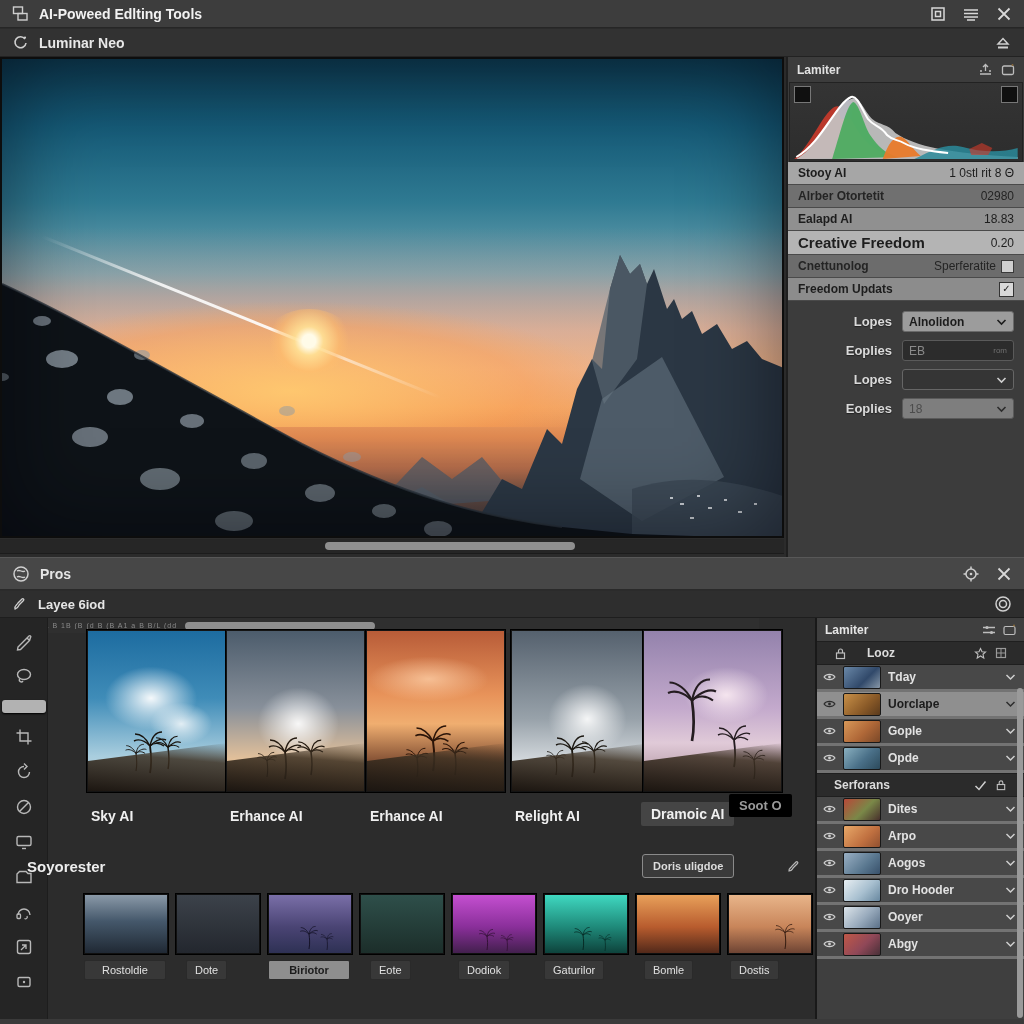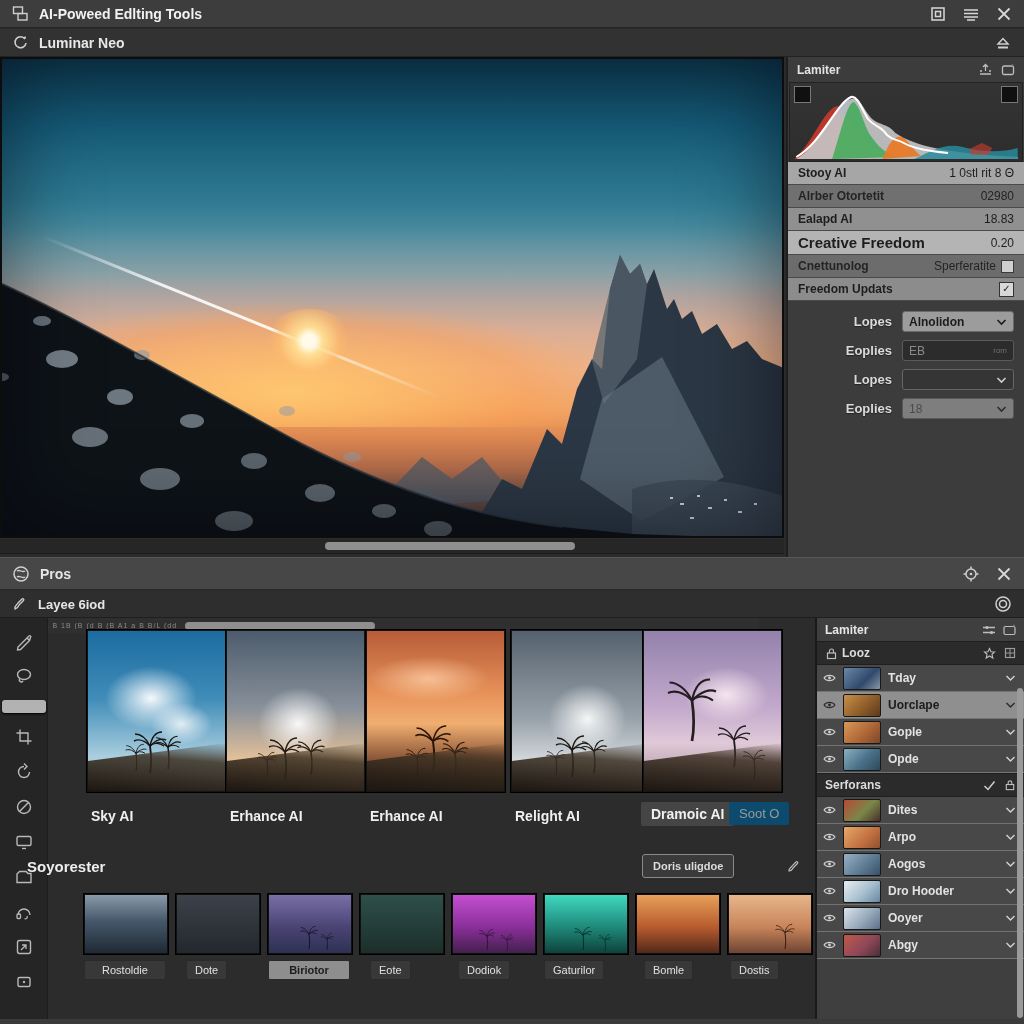--- a/index.html
+++ b/index.html
@@ -77,21 +77,21 @@
   .g2{background:radial-gradient(ellipse 58px 52px at 52% 58%,rgba(255,255,255,.92),transparent 70%),
       linear-gradient(180deg,#4c5c6c 0%,#88909a 48%,#e2c09a 80%,#d0a070 100%)}
   .g3{background:radial-gradient(ellipse 80px 30px at 45% 30%,rgba(255,210,170,.75),transparent 75%),
       linear-gradient(180deg,#b85c38 0%,#e8935a 40%,#f0ae70 58%,#8a5638 80%,#45291c 100%)}
   .g4{background:radial-gradient(ellipse 56px 50px at 55% 55%,rgba(255,255,255,.9),transparent 70%),
       linear-gradient(180deg,#55616e 0%,#98a2aa 55%,#d5dade 82%,#c4beb4 100%)}
   .g5{background:radial-gradient(ellipse 60px 40px at 60% 40%,rgba(255,240,245,.85),transparent 70%),
       linear-gradient(180deg,#9382ac 0%,#c3a9cc 48%,#e0cad8 70%,#a2848e 100%)}
   .glabel{top:190px;font-size:14px;font-weight:bold;color:#f0f0f0}
   .gchip{background:#454545;padding:4px 10px;border-radius:2px;top:184px}
-  .sortchip{background:#0c4a6e;color:#9a9a9a;padding:4px 10px;border-radius:2px;top:184px;font-size:13px;font-weight:normal}
+  .sortchip{background:#000000;color:#9a9a9a;padding:4px 10px;border-radius:2px;top:176px;font-size:13px;font-weight:bold}
   
   .sect{top:240px;left:27px;font-size:15px;font-weight:bold;color:#eee}
   .dbtn{top:236px;left:642px;border:1px solid #8a8a8a;border-radius:3px;color:#dcdcdc;font-size:11px;font-weight:bold;
     padding:5px 10px;background:#3a3a3a}
   .pthumb{top:276px;width:82px;height:58px;border:1px solid #101010;box-shadow:0 0 0 1px #000;overflow:hidden}
   .p1{background:linear-gradient(180deg,#8a99a8 0%,#45586b 45%,#202934 100%)}
   .p2{background:linear-gradient(180deg,#3c424a 0%,#23272e 100%)}
   .p3{background:linear-gradient(180deg,#7a6fa8 0%,#4a4474 55%,#2e3154 100%)}
   .p4{background:linear-gradient(180deg,#2e4f4a 0%,#1c2e2a 100%)}
   .p5{background:linear-gradient(180deg,#c44fd0 0%,#8a2f9a 55%,#43204e 100%)}
@@ -104,26 +104,26 @@
   
   .status{top:388px;left:49px;width:759px;height:15px;background:#2f2f2f;display:flex;align-items:center;gap:8px;
     padding:0 4px;box-sizing:border-box}
   .status .tx{font-size:7px;color:#8a8a8a;letter-spacing:1px;white-space:nowrap;overflow:hidden}
   .status .sb{width:190px;height:8px;background:#8f8f8f;border-radius:4px}
   
   .lpanel{position:absolute;left:815px;top:0;width:209px;height:406px;background:#3f3f3f;border-left:2px solid #191919;box-sizing:border-box}
   .lph{height:23px;display:flex;align-items:center;gap:8px;padding:0 8px}
   .lph .t{font-size:12px;font-weight:bold}
   .lph .sp{margin-left:auto;display:flex;gap:7px}
-  .lockrow,.subhdr{height:22px;background:#2b2b2b;display:flex;align-items:center;gap:4px;padding:0 8px;
+  .lockrow,.subhdr{height:22px;background:#2b2b2b;display:flex;align-items:center;gap:20px;padding:0 17px;
     border-top:1px solid #1f1f1f;border-bottom:1px solid #1f1f1f}
   .lockrow .t,.subhdr .t{font-size:12px;font-weight:bold;color:#dcdcdc}
   .lockrow .sp,.subhdr .sp{margin-left:auto;display:flex;gap:8px;align-items:center}
   .lrow{height:27px;display:flex;align-items:center;gap:7px;padding:0 8px 0 6px;background:#484848;
-    border-bottom:1px solid #737373;box-sizing:border-box}
+    border-bottom:3px solid #737373;box-sizing:border-box}
   .lrow.sel{background:#8f8f8f}
   .lrow.sel .nm{color:#1c1c1c}
   .lrow .nm{font-size:12px;font-weight:bold;color:#e2e2e2}
   .lrow .chev{margin-left:auto}
   .lthumb{width:36px;height:21px;border:1px solid #181818;border-radius:2px;flex:0 0 auto}
   .lt1{background:linear-gradient(135deg,#6a88a8,#31496a 60%,#8898a8)}
   .lt2{background:linear-gradient(135deg,#c89048,#8a5a28 60%,#5a3a1c)}
   .lt3{background:linear-gradient(135deg,#d89858,#b06838 55%,#7a4828)}
   .lt4{background:linear-gradient(135deg,#8ab0c0,#4a7088 55%,#2c4a5c)}
   .lt5{background:linear-gradient(135deg,#b84838,#7a8848 55%,#48302c)}

